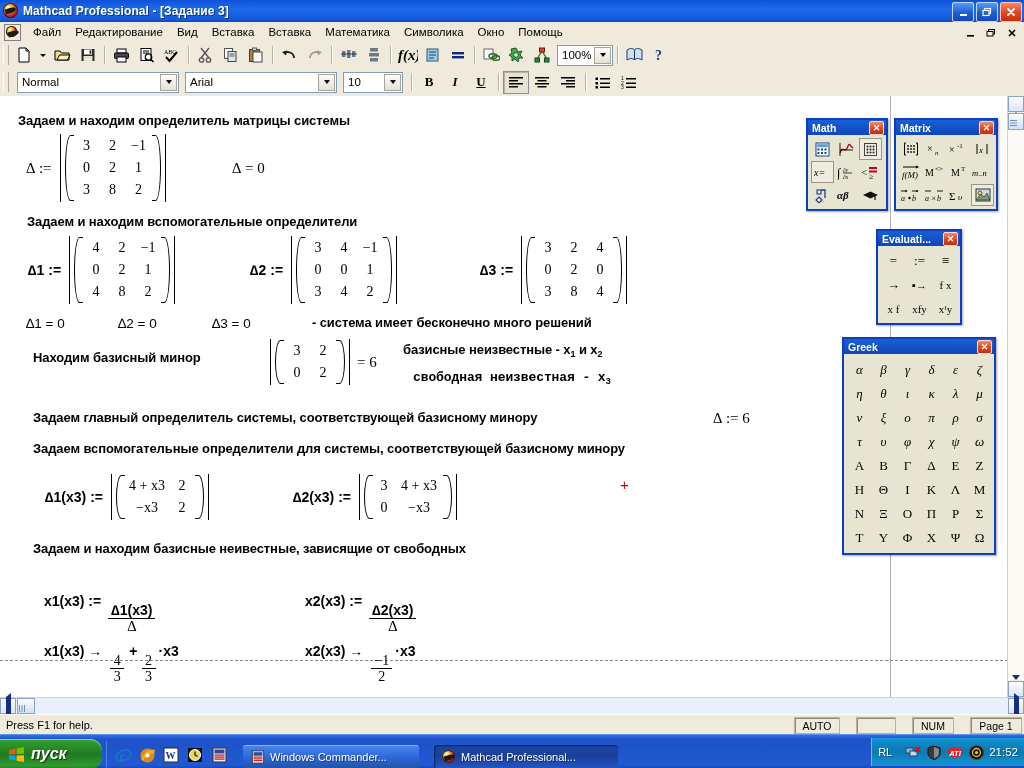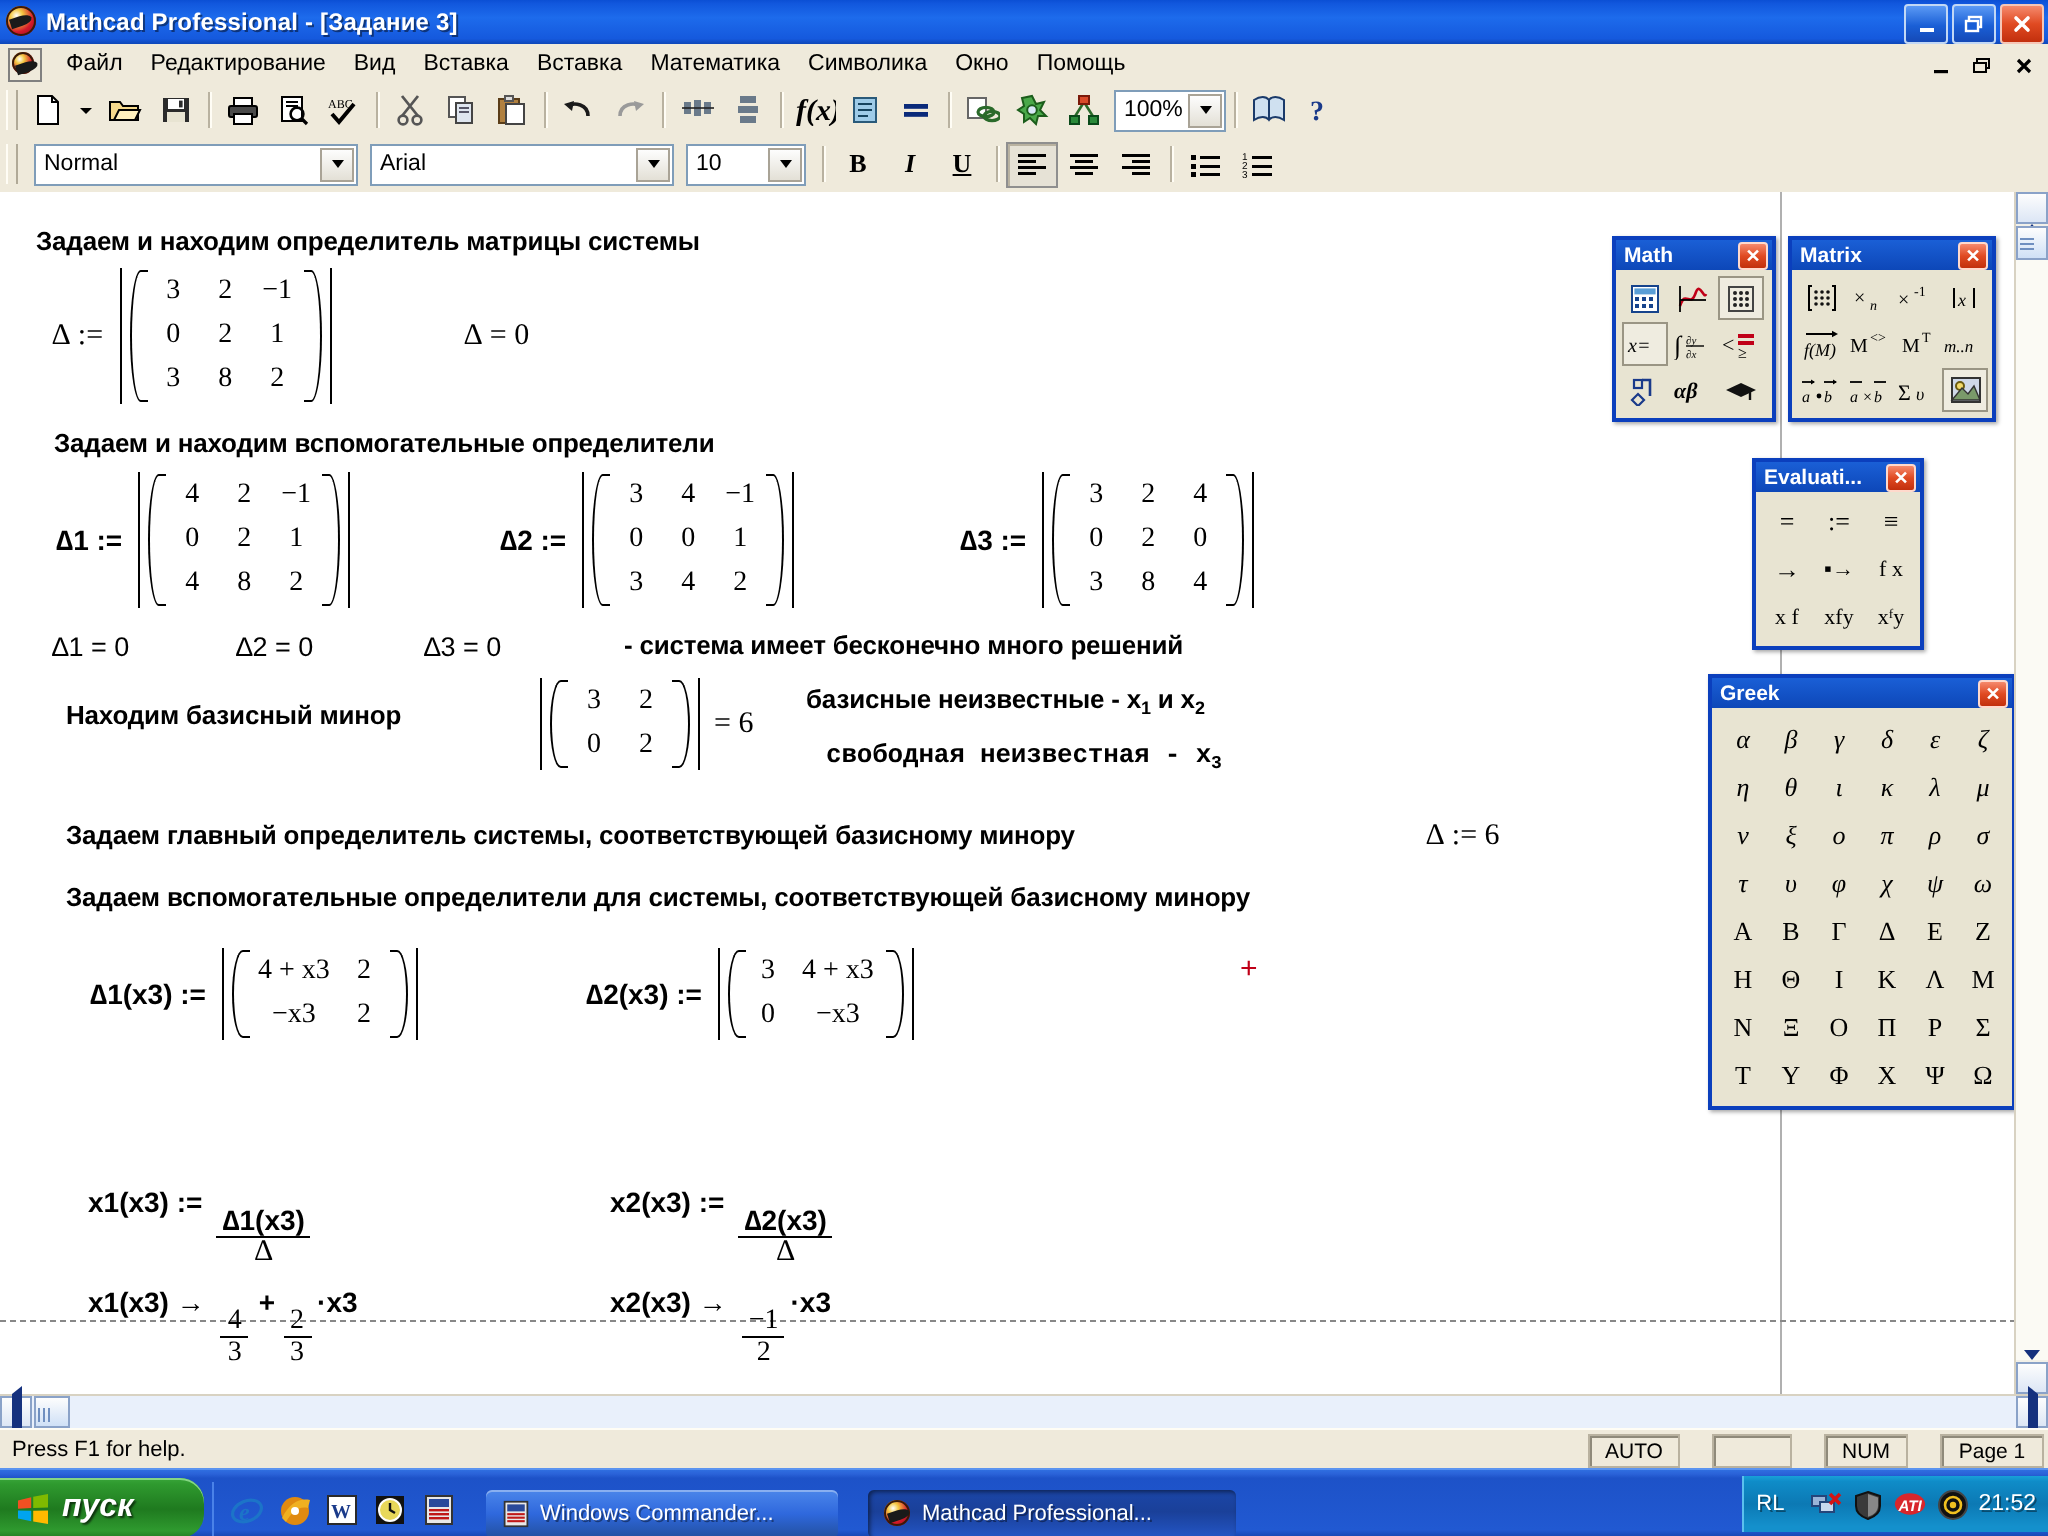--- a/index.html
+++ b/index.html
@@ -704,20 +704,21 @@
                 <div>−x3</div>
             </span>
             <span class="paren-r"></span>
               <span class="bar"></span>
           </span>
         </div>
       </div>
 
       <div class="cursor-plus" style="left:620px;top:380px;">+</div>
 
+      <div class="region txt" style="left:33px;top:445px;">Задаем и находим базисные неивестные, зависящие от свободных</div>
 
       <div class="region" style="left:44px;top:472px;">
         <div class="mrow">
           <span class="lbl">x1(x3) :=</span>
           <span class="frac" style="margin-left:7px;">
             <span class="num lbl">∆1(x3)</span>
             <span class="fbar"></span>
             <span class="den lbl-l">∆</span>
           </span>
         </div>
@@ -973,21 +974,21 @@
         <div class="pcell" style="font-family:'Liberation Serif',serif;font-size:13px">→</div>
         <div class="pcell" style="font-family:'Liberation Serif',serif;font-size:11px">▪→</div>
         <div class="pcell" style="font-family:'Liberation Serif',serif;font-size:11px">f x</div>
 
         <div class="pcell" style="font-family:'Liberation Serif',serif;font-size:11px">x f</div>
         <div class="pcell" style="font-family:'Liberation Serif',serif;font-size:11px">xfy</div>
         <div class="pcell" style="font-family:'Liberation Serif',serif;font-size:11px">xᶠy</div>
       </div>
     </div>
 
-    <div class="palette" style="left:842px;top:241px;width:150px;margin-left:12px;">
+    <div class="palette" style="left:842px;top:241px;width:150px;">
       <div class="pal-title">
         <span>Greek</span>
         <div class="pal-close">✕</div>
       </div>
       <div class="pal-body" style="grid-template-columns:repeat(6,23px);grid-auto-rows:23px;gap:1px;padding:4px 4px;">
         <div class="pcell greek-cell lower">α</div>
         <div class="pcell greek-cell lower">β</div>
         <div class="pcell greek-cell lower">γ</div>
         <div class="pcell greek-cell lower">δ</div>
         <div class="pcell greek-cell lower">ε</div>

